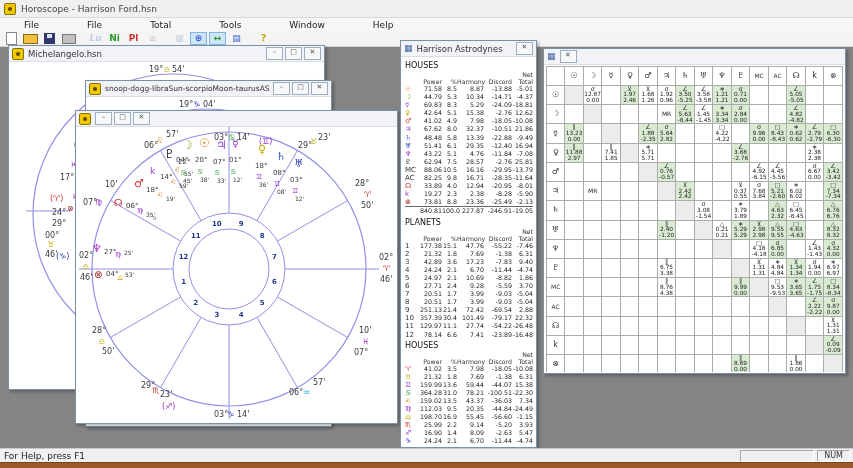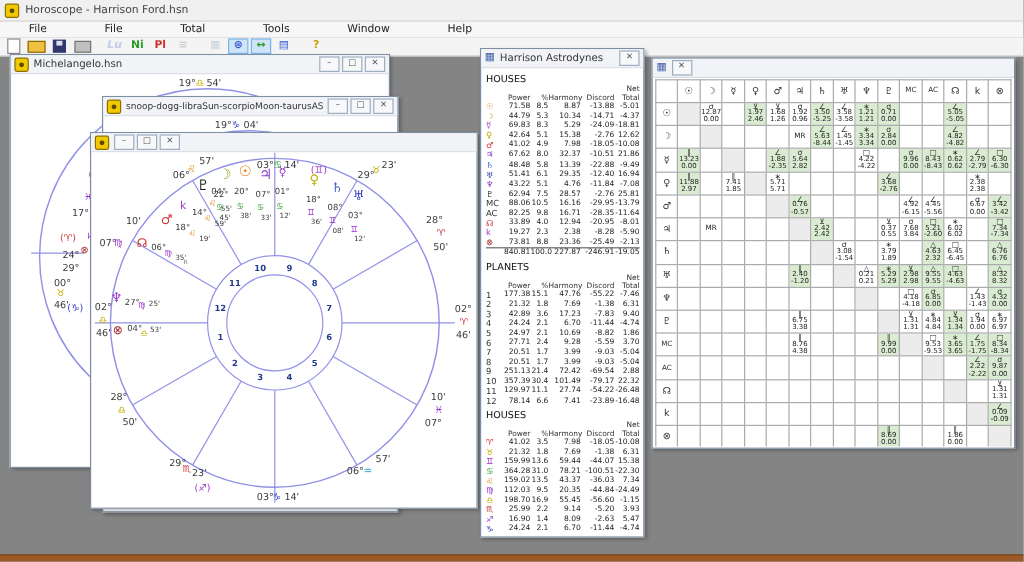--- a/index.html
+++ b/index.html
@@ -1313,14 +1313,19 @@
                 <div>0.00</div>
               </td>
               <td></td>
               <td class="diag"></td>
             </tr>
           </tbody>
         </table>
       </div>
   </div>
 
+  <div id="statusbar">
+    <div class="msg">For Help, press F1</div>
+    <div class="sunken" style="width:60px;"></div>
+    <div class="sunken">NUM</div>
+  </div>
   <div id="bottomstrip"></div>
 </div>
 
 </body></html>

